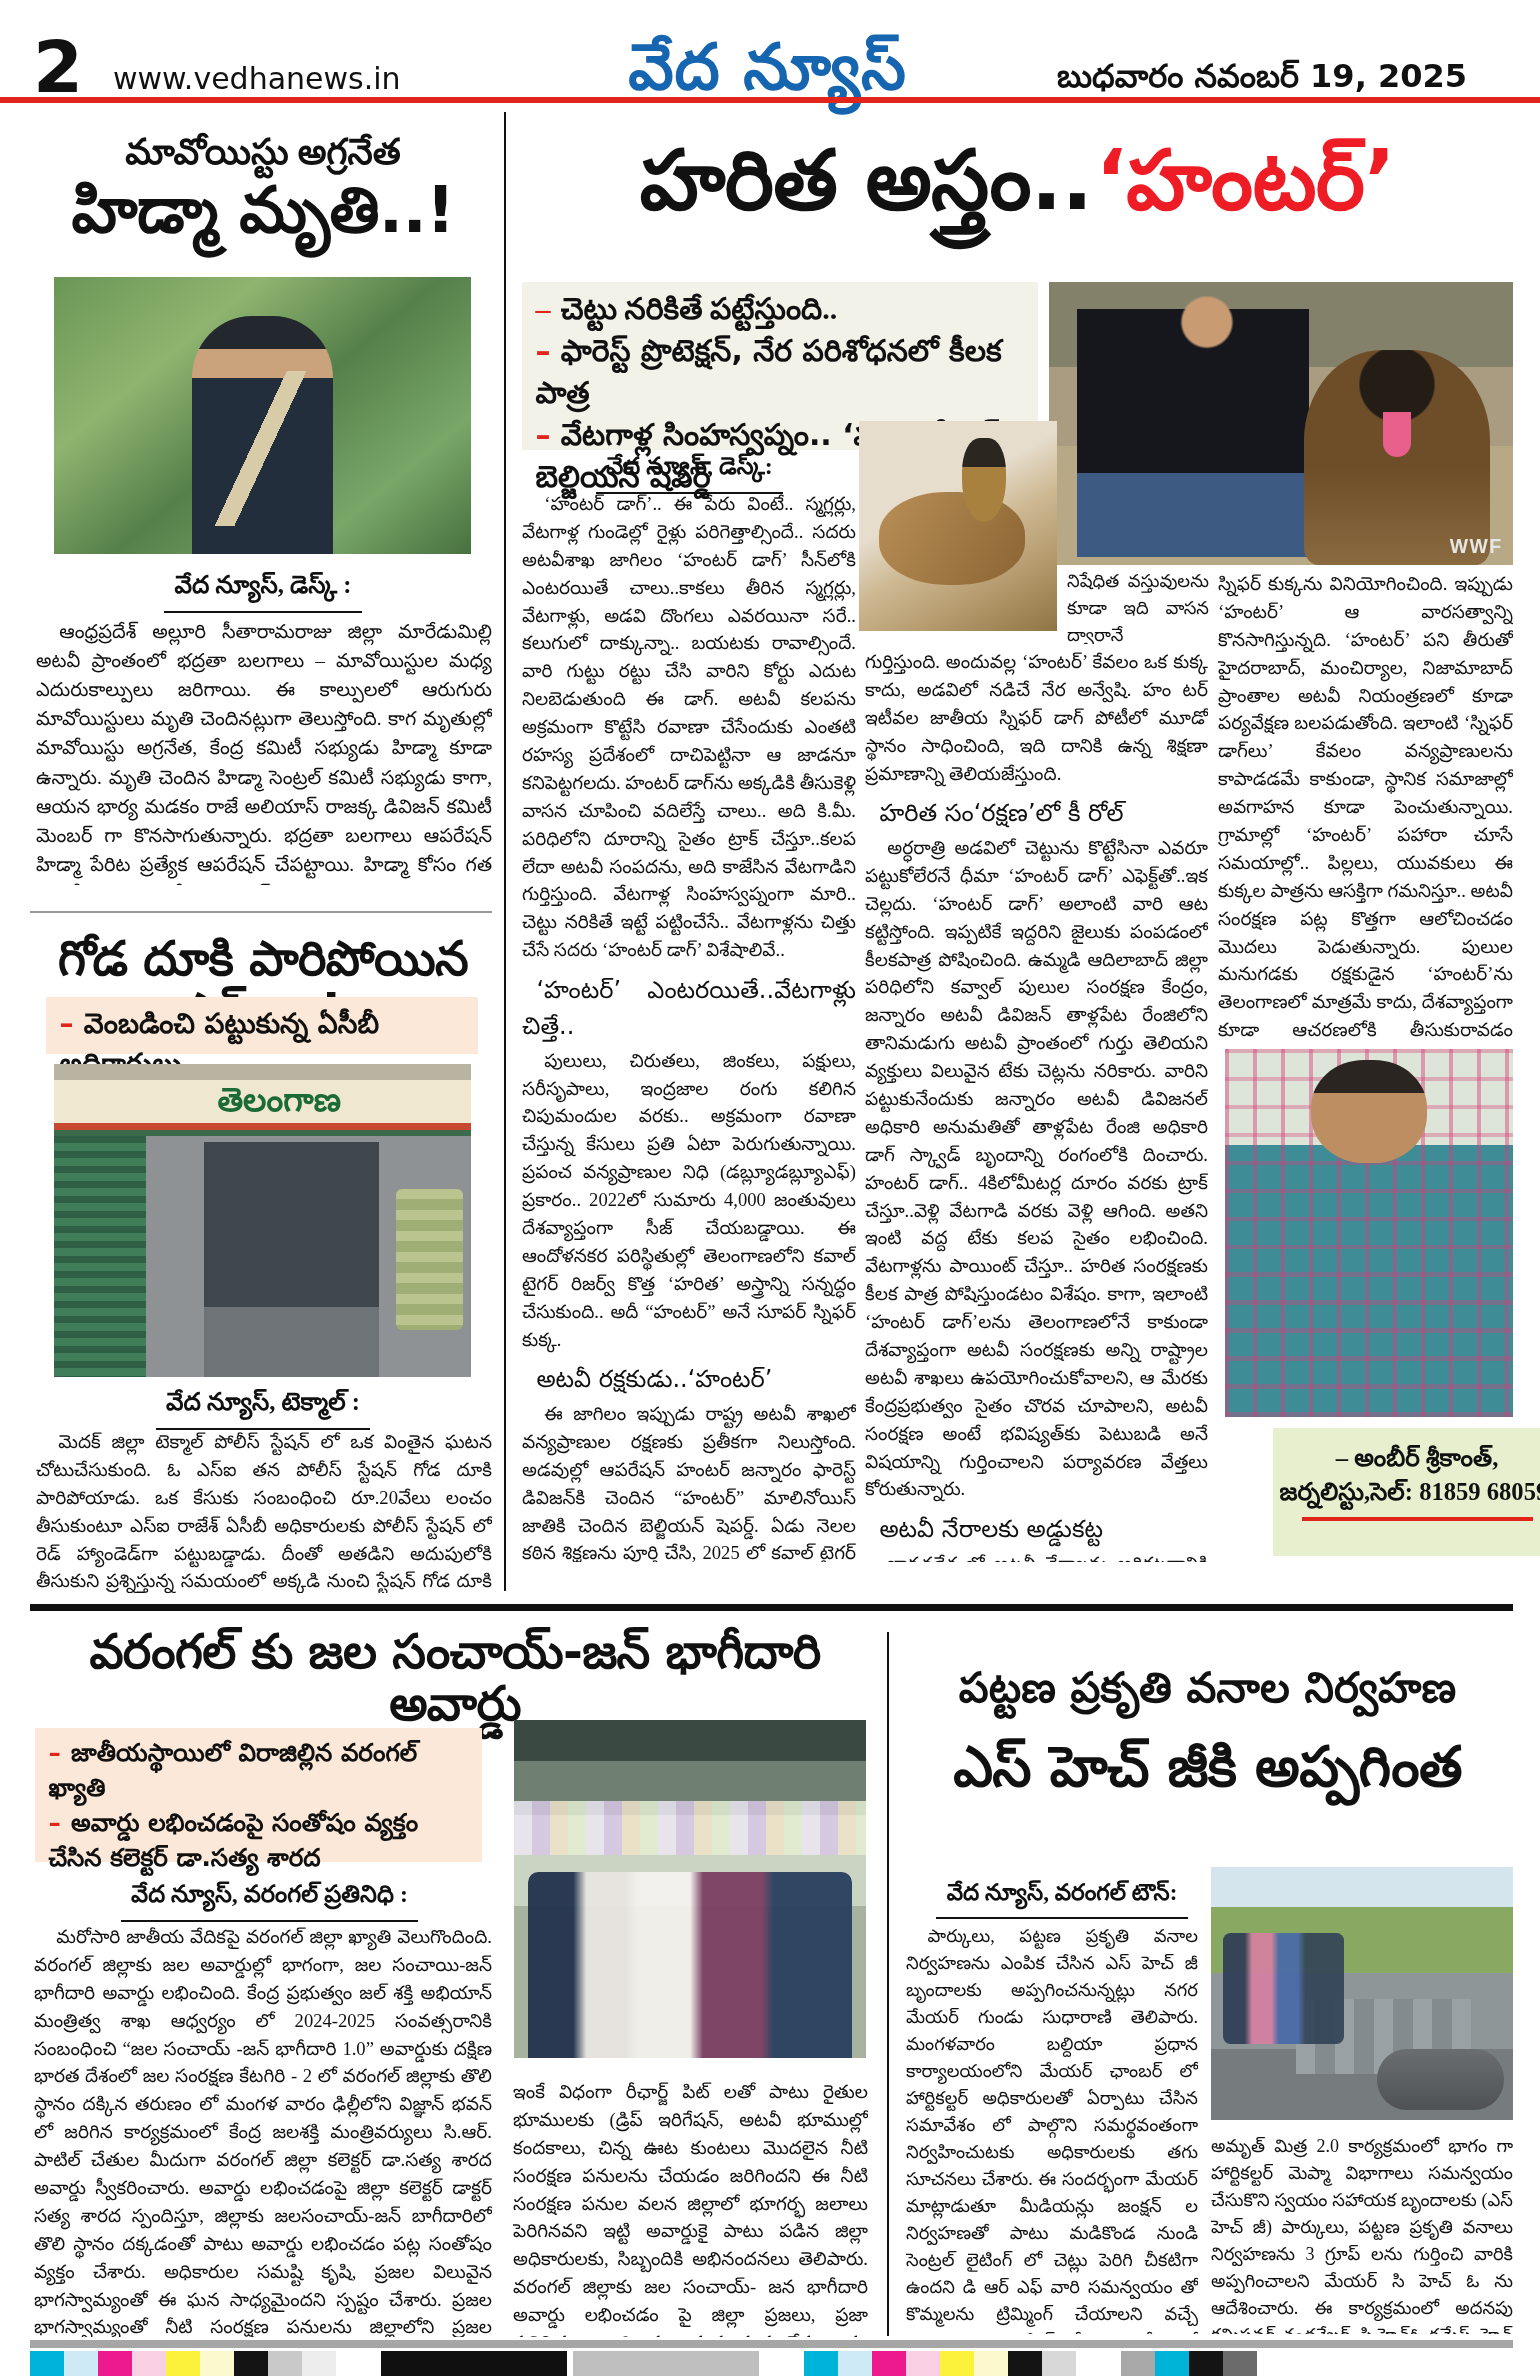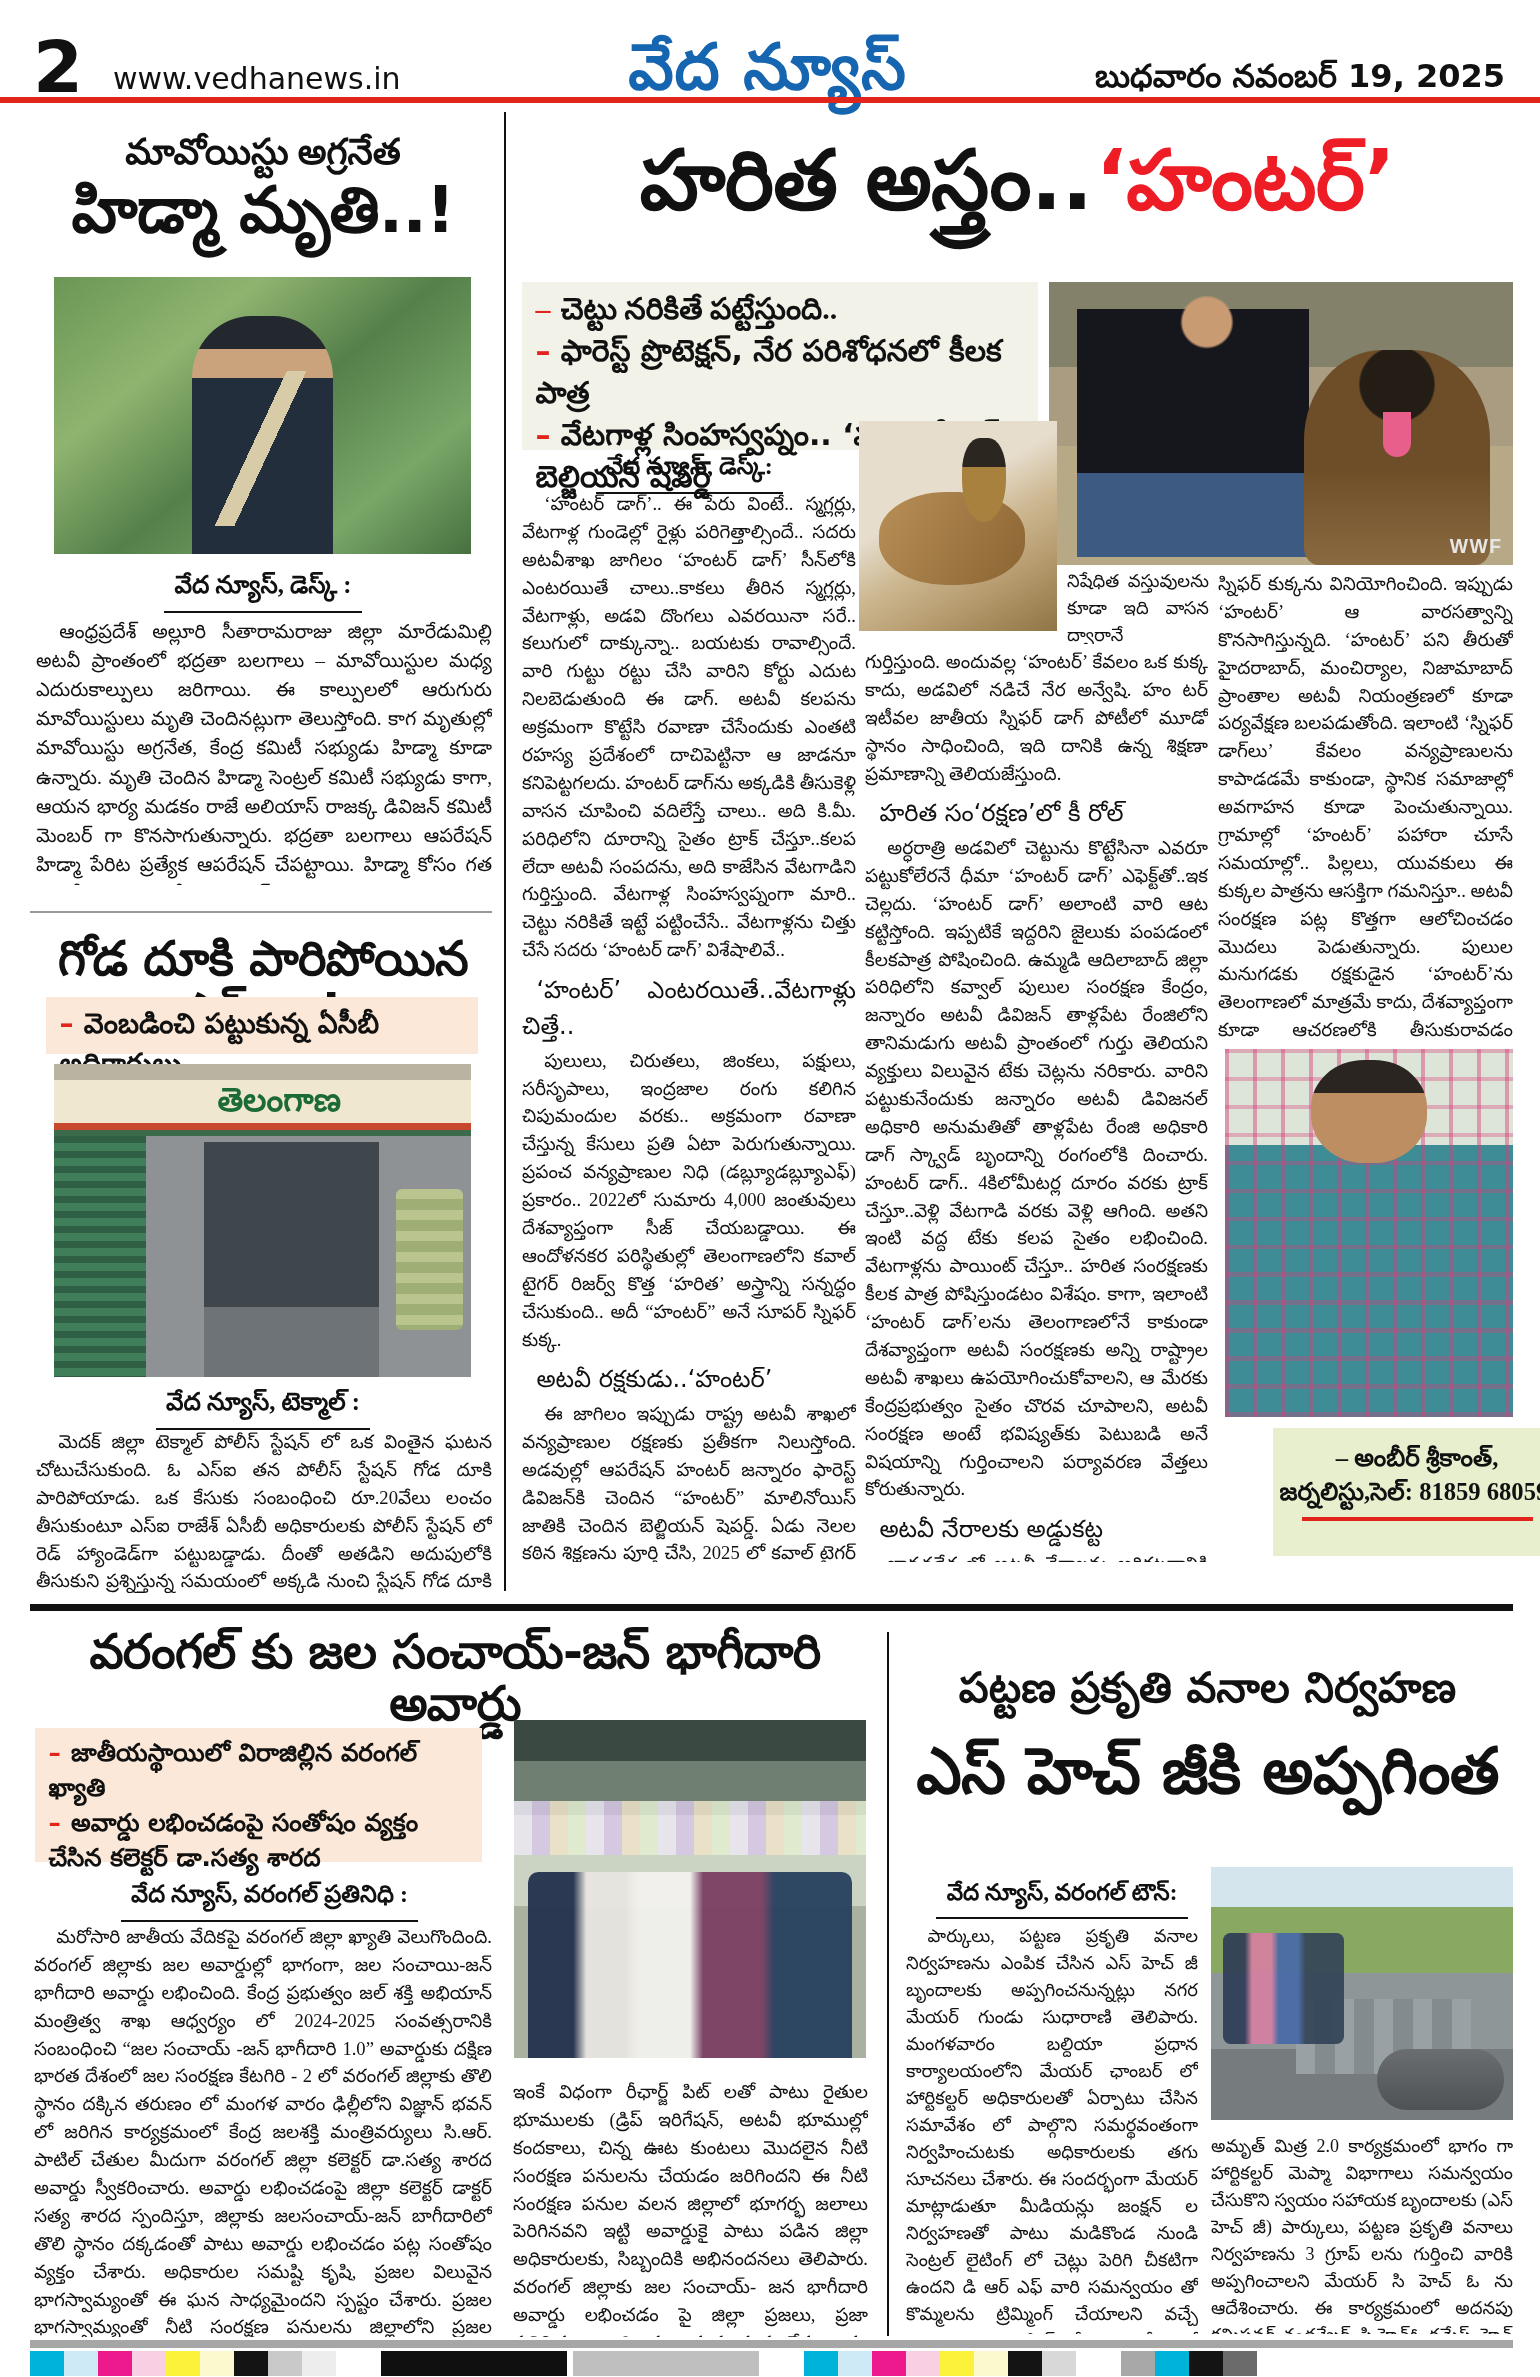--- a/index.html
+++ b/index.html
@@ -66,21 +66,21 @@
       background:linear-gradient(90deg,#2c3a55 0 18%,#d77fa2 24% 40%,#4668a8 46% 62%,#314257 68% 84%);border-radius:7.5px;}
 </style>
 </head>
 <body>
 
 <div class="page">
 
   <div class="abs sans" style="left:33px;top:25px;font-size:72px;font-weight:bold;">2</div>
   <div class="abs sans" style="left:113px;top:61px;font-size:30px;">www.vedhanews.in</div>
   <div class="abs sans center" style="left:462px;top:30px;width:611px;font-size:64px;font-weight:bold;color:#1565b0;letter-spacing:0.7px;">వేద న్యూస్</div>
-  <div class="abs sans right" style="left:1058px;top:57px;width:447px;font-size:32px;font-weight:bold;">బుధవారం నవంబర్ 19, 2025</div>
+  <div class="abs sans right" style="left:1020px;top:57px;width:447px;font-size:32px;font-weight:bold;">బుధవారం నవంబర్ 19, 2025</div>
   <div class="abs" style="left:0;top:97px;width:1541px;height:6px;background:#e1251b;"></div>
 
   <div class="abs kicker center" style="left:30px;top:131px;width:466px;font-size:36px;">మావోయిస్టు అగ్రనేత</div>
   <div class="abs headline center sans" style="left:30px;top:176px;width:466px;font-size:64px;">హిడ్మా మృతి..!</div>
   <div class="abs photo" id="photo-hidma" style="left:54px;top:277px;width:417px;height:277px;">
       <div class="fig"></div>
       <div class="strap"></div>
   </div>
   <div class="abs byline center" style="left:30px;top:571px;width:466px;font-size:24.6px;">
       <span>వేద న్యూస్, డెస్క్ :</span>
@@ -200,21 +200,21 @@
   <div class="abs bodytxt" style="left:34px;top:1923px;width:458px;height:414px;font-size:18.6px;">
       <p>మరోసారి జాతీయ వేదికపై వరంగల్ జిల్లా ఖ్యాతి వెలుగొందింది. వరంగల్ జిల్లాకు జల అవార్డుల్లో భాగంగా, జల సంచాయి-జన్ భాగీదారి అవార్డు లభించింది. కేంద్ర ప్రభుత్వం జల్ శక్తి అభియాన్ మంత్రిత్వ శాఖ ఆధ్వర్యం లో 2024-2025 సంవత్సరానికి సంబంధించి “జల సంచాయ్ -జన్ భాగీదారి 1.0” అవార్డుకు దక్షిణ భారత దేశంలో జల సంరక్షణ కేటగిరి - 2 లో వరంగల్ జిల్లాకు తొలి స్థానం దక్కిన తరుణం లో మంగళ వారం ఢిల్లీలోని విజ్ఞాన్ భవన్ లో జరిగిన కార్యక్రమంలో కేంద్ర జలశక్తి మంత్రివర్యులు సి.ఆర్. పాటిల్ చేతుల మీదుగా వరంగల్ జిల్లా కలెక్టర్ డా.సత్య శారద అవార్డు స్వీకరించారు. అవార్డు లభించడంపై జిల్లా కలెక్టర్ డాక్టర్ సత్య శారద స్పందిస్తూ, జిల్లాకు జలసంచాయ్-జన్ బాగీదారిలో తొలి స్థానం దక్కడంతో పాటు అవార్డు లభించడం పట్ల సంతోషం వ్యక్తం చేశారు. అధికారుల సమష్టి కృషి, ప్రజల విలువైన భాగస్వామ్యంతో ఈ ఘన సాధ్యమైందని స్పష్టం చేశారు. ప్రజల భాగస్వామ్యంతో నీటి సంరక్షణ పనులను జిల్లాలోని ప్రజల భాగస్వామ్యంతో 42,342 ఇంకుడు గుంతలు, 8,013 సేద్యపు కుంటలు, 260 చేప పిల్లల పెంపకం కుంటలు, మట్టి కట్టలు, రాక్ పిల్ డ్యామ్ లు, కాంటూరు కందకాలు రూఫ్ టాప్ రెయిన్ వాటర్ హార్వెస్టింగ్ పనులు, బోరు బావుల పునరుద్దరణ పనులు, ఫీడర్ కాలువలు, చెక్ డ్యామ్ లు, గ్రామాలలో బోరు బావుల వద్ద వృధా గా పోయే నీటిని భూమిలోకి</p>
   </div>
   <div class="abs bodytxt" style="left:513px;top:2078px;width:355px;height:259px;font-size:18.6px;">
       <p style="text-indent:0;">ఇంకే విధంగా రీఛార్జ్ పిట్ లతో పాటు రైతుల భూములకు (డ్రిప్ ఇరిగేషన్, అటవీ భూముల్లో కందకాలు, చిన్న ఊట కుంటలు మొదలైన నీటి సంరక్షణ పనులను చేయడం జరిగిందని ఈ నీటి సంరక్షణ పనుల వలన జిల్లాలో భూగర్భ జలాలు పెరిగినవని ఇట్టి అవార్డుకై పాటు పడిన జిల్లా అధికారులకు, సిబ్బందికి అభినందనలు తెలిపారు. వరంగల్ జిల్లాకు జల సంచాయ్- జన భాగీదారి అవార్డు లభించడం పై జిల్లా ప్రజలు, ప్రజా ప్రతినిధులు, అధికారులు హర్షం వ్యక్తం చేస్తున్నారు. పలువురు అధికారులు, ప్రజా ప్రతినిధులు, ప్రజలు జిల్లా ప్రతిష్ఠత్వకమైన అవార్డు రావడంపై సంతోషం వ్యక్తం చేస్తున్నారు.</p>
   </div>
 
   <div class="abs rule" style="left:887px;top:1632px;width:2.2px;height:704px;"></div>
 
   <div class="abs kicker center sans" style="left:902px;top:1663px;width:611px;font-size:42px;font-weight:bold;">పట్టణ ప్రకృతి వనాల నిర్వహణ</div>
-  <div class="abs headline center sans" style="left:902px;top:1737px;width:611px;font-size:64px;">ఎస్ హెచ్ జీకి అప్పగింత</div>
+  <div class="abs headline center sans" style="left:902px;top:1737px;width:611px;font-size:56px;">ఎస్ హెచ్ జీకి అప్పగింత</div>
   <div class="abs byline center" style="left:913px;top:1880px;width:298px;font-size:23px;">
       <span>వేద న్యూస్, వరంగల్ టౌన్:</span>
   </div>
   <div class="abs photo" id="photo-shg" style="left:1211px;top:1867px;width:302px;height:253px;">
       <div class="wall"></div>
       <div class="pipe"></div>
       <div class="ppl"></div>
   </div>
   <div class="abs bodytxt" style="left:906px;top:1923px;width:292px;height:411px;font-size:18px;">
       <p>పార్కులు, పట్టణ ప్రకృతి వనాల నిర్వహణను ఎంపిక చేసిన ఎస్ హెచ్ జీ బృందాలకు అప్పగించనున్నట్లు నగర మేయర్ గుండు సుధారాణి తెలిపారు. మంగళవారం బల్దియా ప్రధాన కార్యాలయంలోని మేయర్ ఛాంబర్ లో హార్టికల్టర్ అధికారులతో ఏర్పాటు చేసిన సమావేశం లో పాల్గొని సమర్థవంతంగా నిర్వహించుటకు అధికారులకు తగు సూచనలు చేశారు. ఈ సందర్భంగా మేయర్ మాట్లాడుతూ మీడియన్లు జంక్షన్ ల నిర్వహణతో పాటు మడికొండ నుండి సెంట్రల్ లైటింగ్ లో చెట్లు పెరిగి చీకటిగా ఉందని డి ఆర్ ఎఫ్ వారి సమన్వయం తో కొమ్మలను ట్రిమ్మింగ్ చేయాలని వచ్చే సంవత్సరం ప్లాంటింగ్ కోసం నర్సరీ లలో పెంచడానికి నగర అవసరాలు లక్ష్యం ఎంత ఉంది అని మేయర్ అధికారులను అడిగి తెలుసుకొని ప్రతిపాదనలు సిద్ధం చేయాలని ఆదేశించారు.</p>

